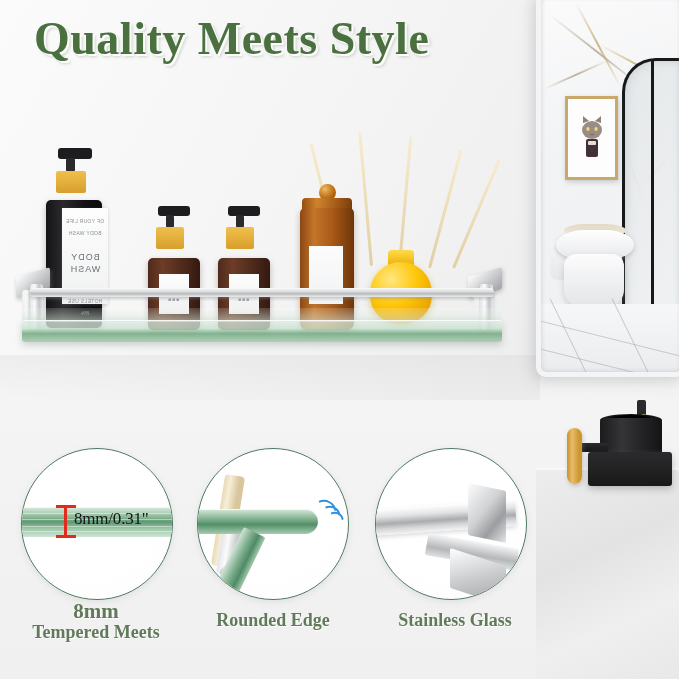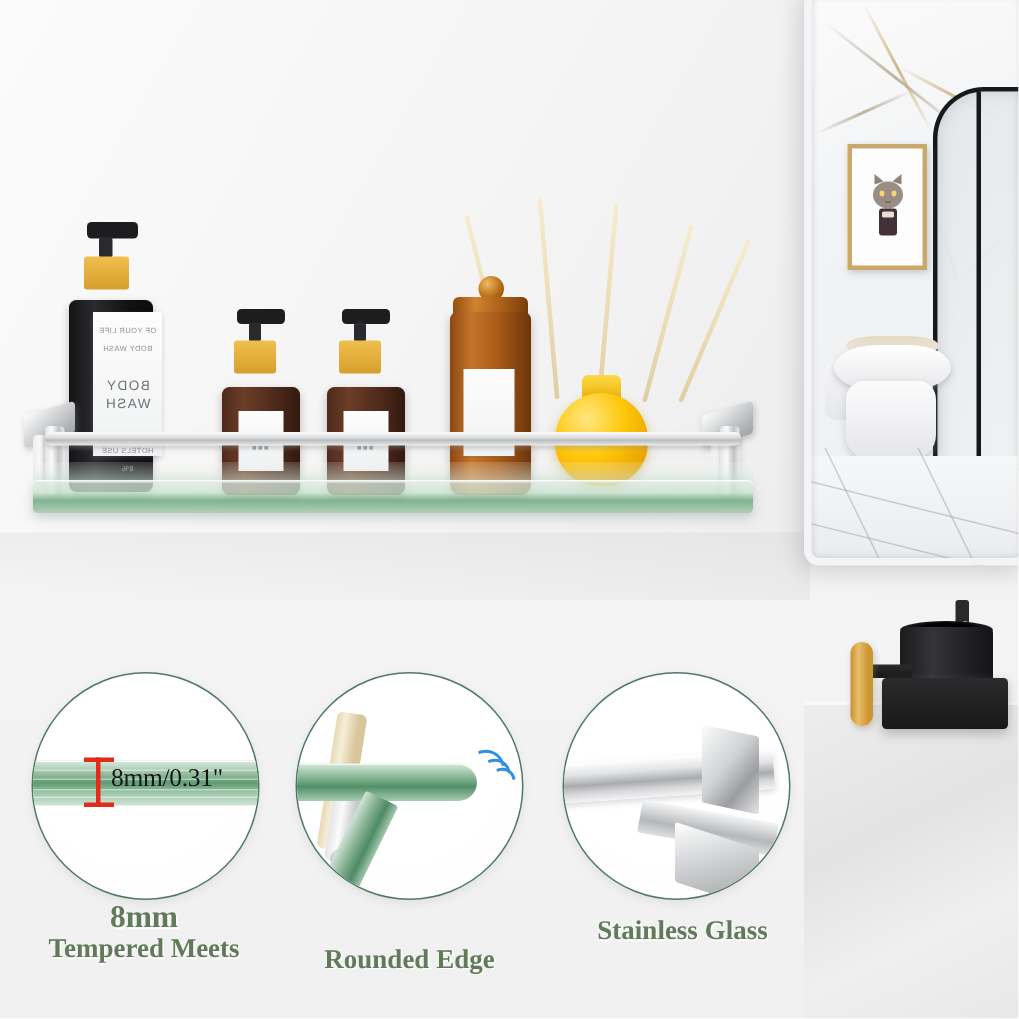--- a/index.html
+++ b/index.html
@@ -314,31 +314,32 @@
   }
 
   .cap{
     position:absolute;text-align:center;
     font-family:Liberation Serif, serif;font-weight:bold;
     color:#607a5a;font-size:18px;line-height:21px;
     text-shadow:1px 1px 0 rgba(255,255,255,.9);
   }
   .cap .big{font-size:21px;display:block;}
   .cap1{left:6px;top:601px;width:180px;}
-  .cap2{left:183px;top:610px;width:180px;margin-top:19px;}
+  .cap2{left:183px;top:610px;width:180px;}
   .cap3{left:360px;top:610px;width:190px;}
 </style>
 </head>
 <body>
 
 <div id="stage">
 
   <div class="wall"></div>
   <div class="wall-shadow"></div>
 
+  <div class="headline">Quality Meets Style</div>
 
   <div class="mirror">
     <div class="m-marble">
       <div class="vein" style="left:10px;top:22px;width:120px;transform:rotate(38deg);"></div>
       <div class="vein g" style="left:36px;top:10px;width:96px;transform:rotate(62deg);"></div>
       <div class="vein" style="left:4px;top:96px;width:70px;transform:rotate(-24deg);"></div>
       <div class="vein g" style="left:60px;top:52px;width:88px;transform:rotate(28deg);"></div>
       <div class="vein" style="left:84px;top:150px;width:66px;transform:rotate(72deg);"></div>
       <div class="vein g" style="left:96px;top:200px;width:54px;transform:rotate(-48deg);"></div>
     </div>

